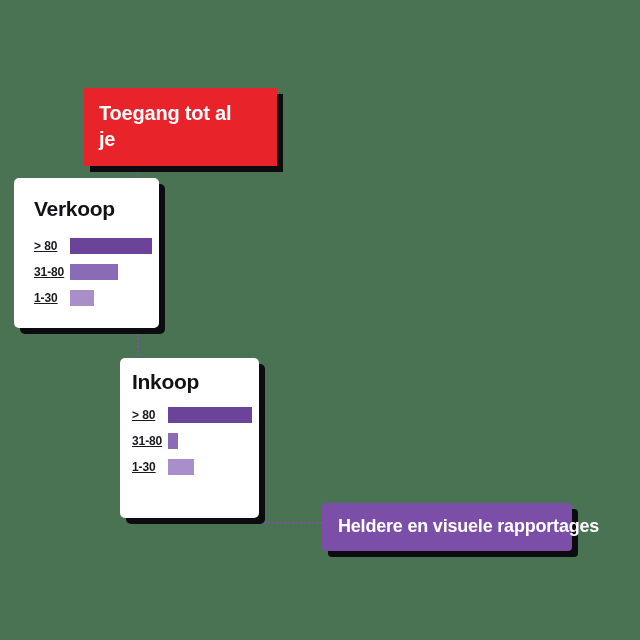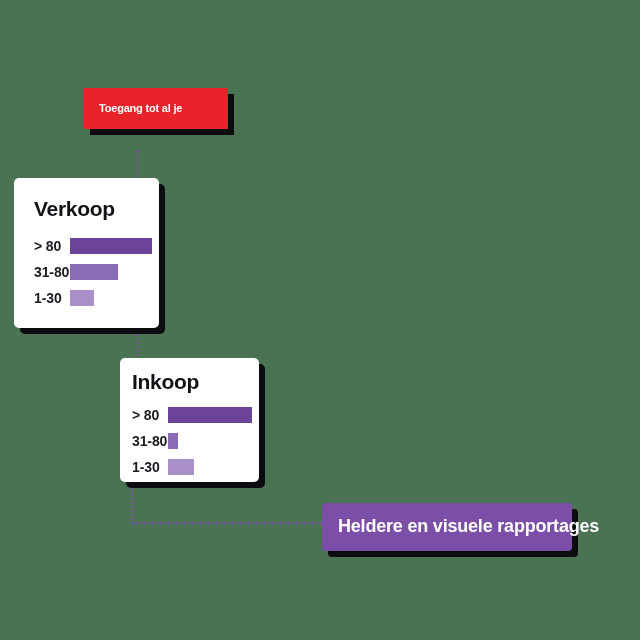--- a/index.html
+++ b/index.html
@@ -40,24 +40,24 @@
     position: absolute;
     box-sizing: border-box;
     color: #ffffff;
     font-weight: bold;
     line-height: 1.28;
     z-index: 5;
   }
   .badge-red {
     left: 84px;
     top: 88px;
-    width: 144px;
+    width: 193px;
     padding: 13px 30px 14px 15px;
     background: #e8232a;
-    font-size: 11px;
+    font-size: 20px;
     letter-spacing: -0.2px;
     box-shadow: 6px 6px 0 0 #0b0b10;
   }
   .badge-purple {
     left: 322px;
     top: 503px;
     width: 250px;
     padding: 12px 16px 13px 16px;
     background: #7b4fa8;
     font-size: 18px;
@@ -70,21 +70,21 @@
   
   .card {
     position: absolute;
     box-sizing: border-box;
     background: #ffffff;
     border-radius: 5px;
     box-shadow: 6px 6px 0 0 #0b0b10;
     z-index: 6;
   }
   .card-verkoop { left: 14px;  top: 178px; width: 145px; height: 150px; }
-  .card-inkoop  { left: 120px; top: 358px; width: 139px; height: 124px; }
+  .card-inkoop  { left: 120px; top: 358px; width: 139px; height: 160px; }
 
   .card-title {
     position: absolute;
     font-size: 21px;
     font-weight: bold;
     color: #111116;
     letter-spacing: -0.3px;
   }
   .card-verkoop .card-title { left: 20px; top: 19px; }
   .card-inkoop  .card-title { left: 12px; top: 12px; }
@@ -98,26 +98,27 @@
 
   .bar-row {
     display: flex;
     align-items: center;
     height: 26px;
   }
   .card-verkoop .bar-row { padding-left: 20px; }
   .card-inkoop  .bar-row { padding-left: 12px; }
 
   .bar-label {
-    font-size: 14px;
+    font-size: 12px;
     font-weight: bold;
     color: #1a1a20;
     width: 36px;
     flex: 0 0 36px;
     letter-spacing: -0.1px;
+    text-decoration: underline;
   }
   .bar-track {
     flex: 1;
     display: block;
   }
   .bar {
     height: 16px;
     display: block;
   }
 </style>

